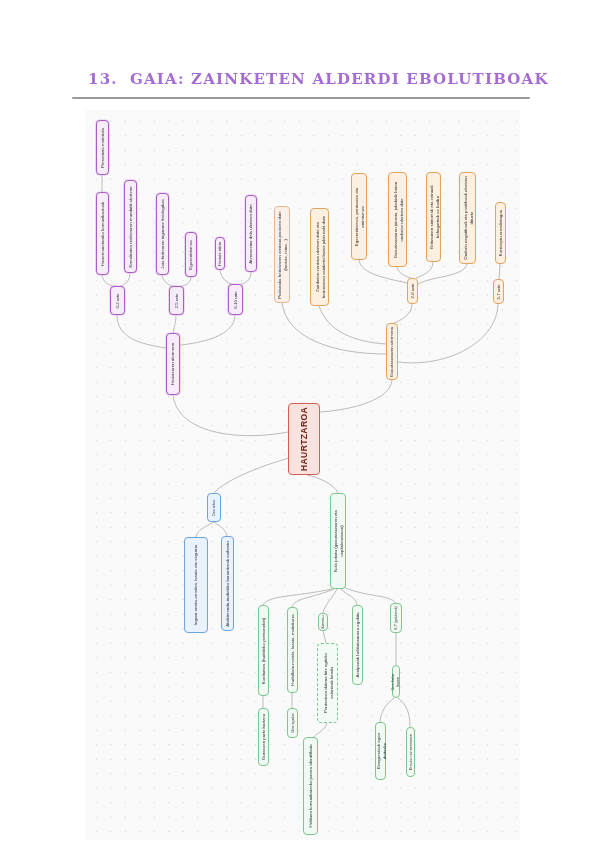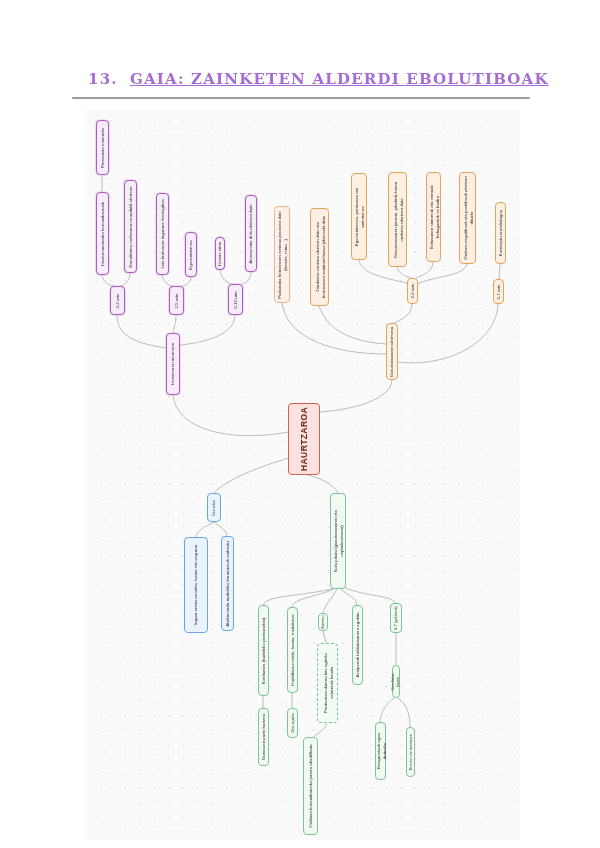--- a/index.html
+++ b/index.html
@@ -5,21 +5,21 @@
   html,body{margin:0;padding:0;}
   body{
     width:600px;height:848px;background:#ffffff;position:relative;
     font-family:"Liberation Sans", sans-serif;overflow:hidden;
   }
   
   .hdr{position:absolute;top:70px;left:88px;right:70px;
     font-family:"DejaVu Serif", serif;color:#a56cd4;font-size:15px;
     letter-spacing:1.2px;font-weight:bold;}
   .hdr .num{position:absolute;left:0;top:0;}
-  .hdr .ttl{position:absolute;left:42px;top:0;white-space:nowrap;text-decoration:underline;}
+  .hdr .ttl{position:absolute;left:42px;top:0;white-space:nowrap;}
   .rule{position:absolute;top:97px;left:72px;width:458px;height:2px;
     background:#9a9a9a;border-radius:1px;}
   
   .canvas{position:absolute;left:85px;top:110px;width:435px;height:730px;
     background-color:#fafafa;
     background-image:radial-gradient(#c8c8c8 0.7px, transparent 0.9px);
     background-size:14.5px 14.5px;background-position:4px 4px;}
   .edges{position:absolute;left:0;top:0;}
   
   .nd{position:absolute;border-radius:4px;border:1px solid;box-sizing:border-box;

